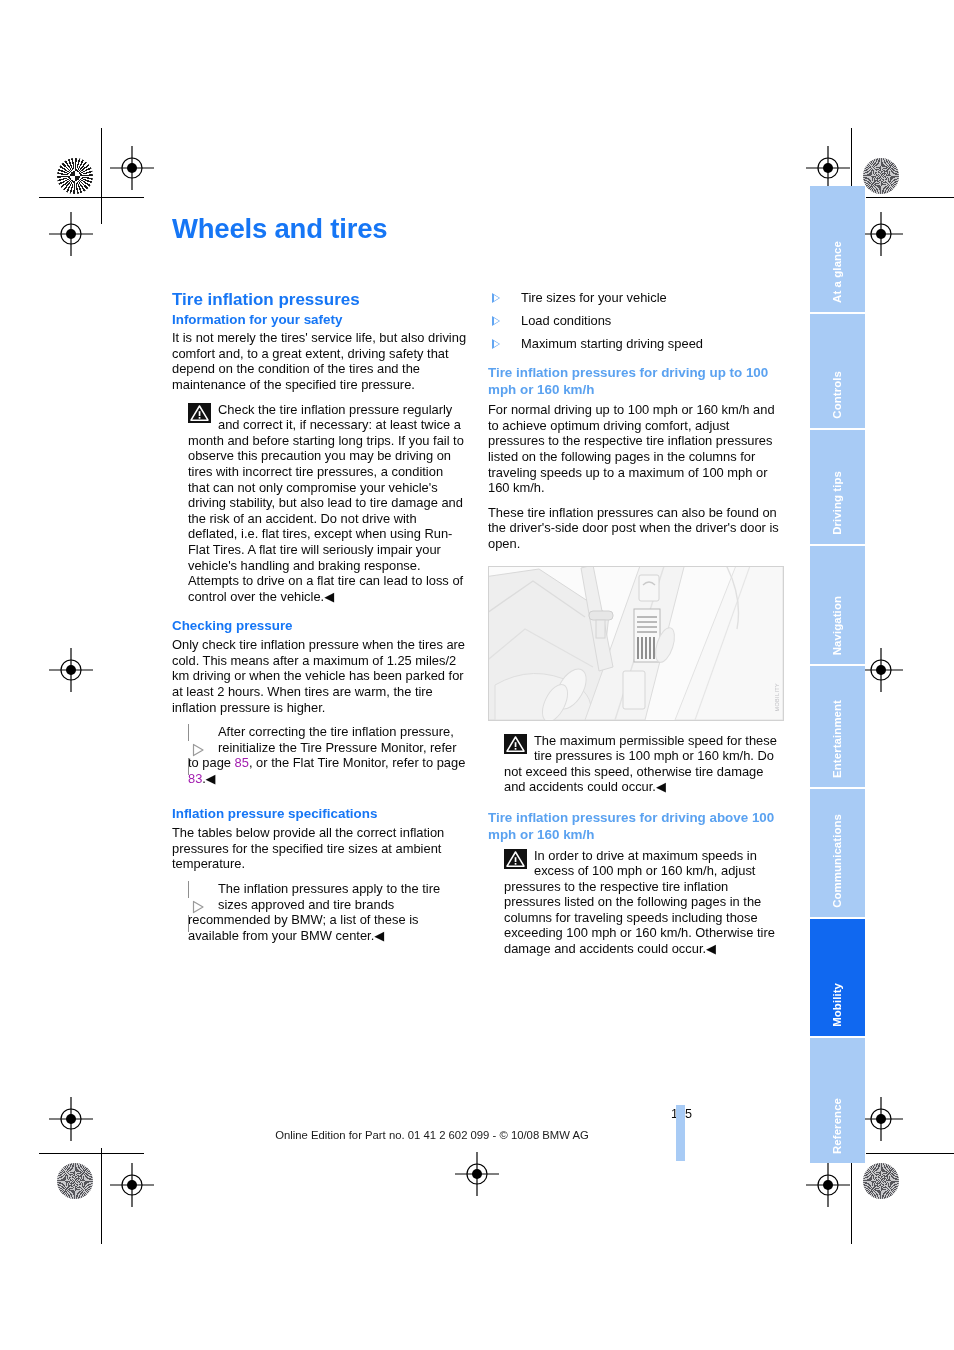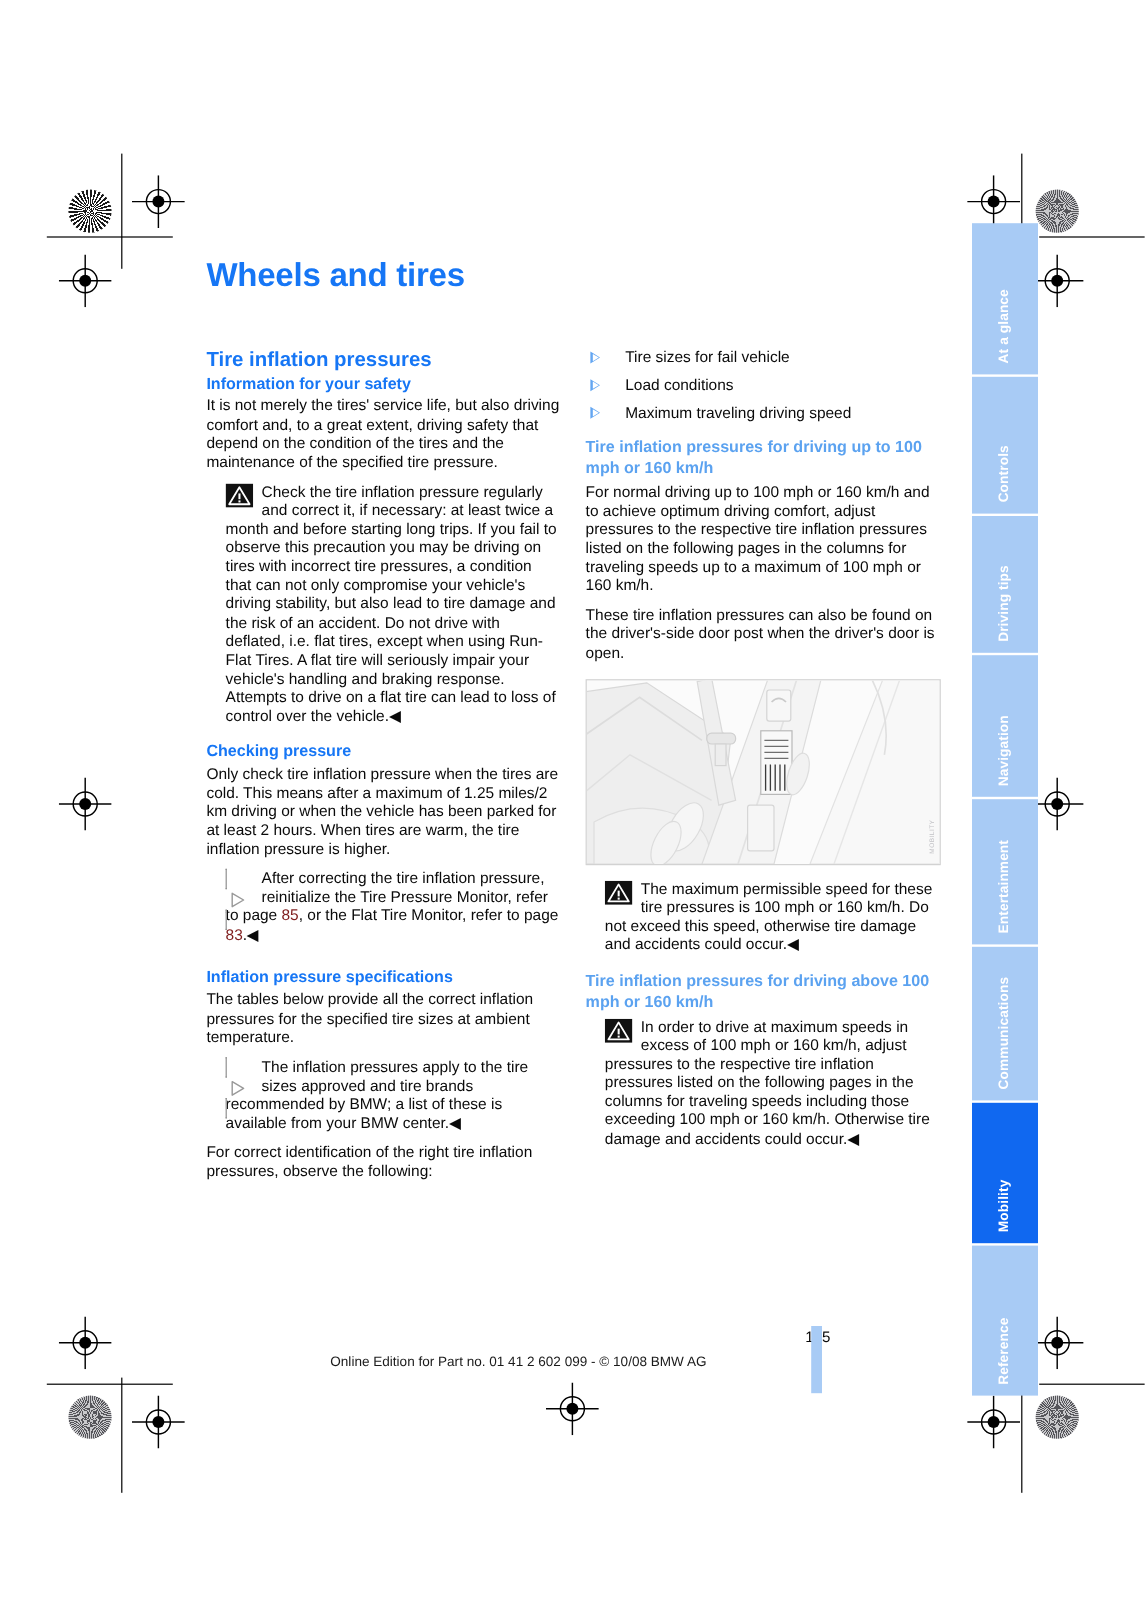--- a/index.html
+++ b/index.html
@@ -101,21 +101,21 @@
     margin-bottom: 4px;
   }
   p.body {
     margin: 0 0 9px 0;
     font-size: 12.9px;
     line-height: 15.6px;
     color: #0a0a0a;
     text-align: left;
   }
 
-  .pagelink { color: #7f1d1d; }
+  .pagelink { color: #a21caf; }
   .endmark { letter-spacing: -0.5px; }
 
   
   .iconpara {
     position: relative;
     margin: 0 0 9px 16px;
     font-size: 12.9px;
     line-height: 15.6px;
     color: #0a0a0a;
   }
@@ -413,37 +413,36 @@
         <span class="glyph">
           <span class="note-icon">
             <svg width="20" height="18" viewBox="0 0 20 18">
               <path d="M5.5 3.4 L15 9 L5.5 14.6 Z" fill="none" stroke="#9a9a9a" stroke-width="1.2" stroke-linejoin="round"></path>
             </svg>
           </span>
         </span>
         <span class="ind">The inflation pressures apply to the tire sizes approved and tire brands recommended by BMW; a list of these is available from your BMW center.◀</span>
       </div>
 
-      <p class="body">For correct identification of the right tire inflation pressures, observe the following:</p>
     </div>
 
     <div class="col col-right">
 
       <ul class="bullets">
         <li>
           <span class="tri"></span>
-          <span>Tire sizes for fail vehicle</span>
+          <span>Tire sizes for your vehicle</span>
         </li>
         <li>
           <span class="tri"></span>
           <span>Load conditions</span>
         </li>
         <li>
           <span class="tri"></span>
-          <span>Maximum traveling driving speed</span>
+          <span>Maximum starting driving speed</span>
         </li>
       </ul>
 
       <h3 class="sub light">Tire inflation pressures for driving up to 100 mph or 160 km/h</h3>
       <p class="body">For normal driving up to 100 mph or 160 km/h and to achieve optimum driving comfort, adjust pressures to the respective tire inflation pressures listed on the following pages in the columns for traveling speeds up to a maximum of 100 mph or 160 km/h.</p>
       <p class="body">These tire inflation pressures can also be found on the driver's-side door post when the driver's door is open.</p>
 
       <div class="figure">
         <svg width="294" height="153" viewBox="0 0 294 153">
           <rect x="0" y="0" width="294" height="153" fill="#fbfbfb"></rect>

